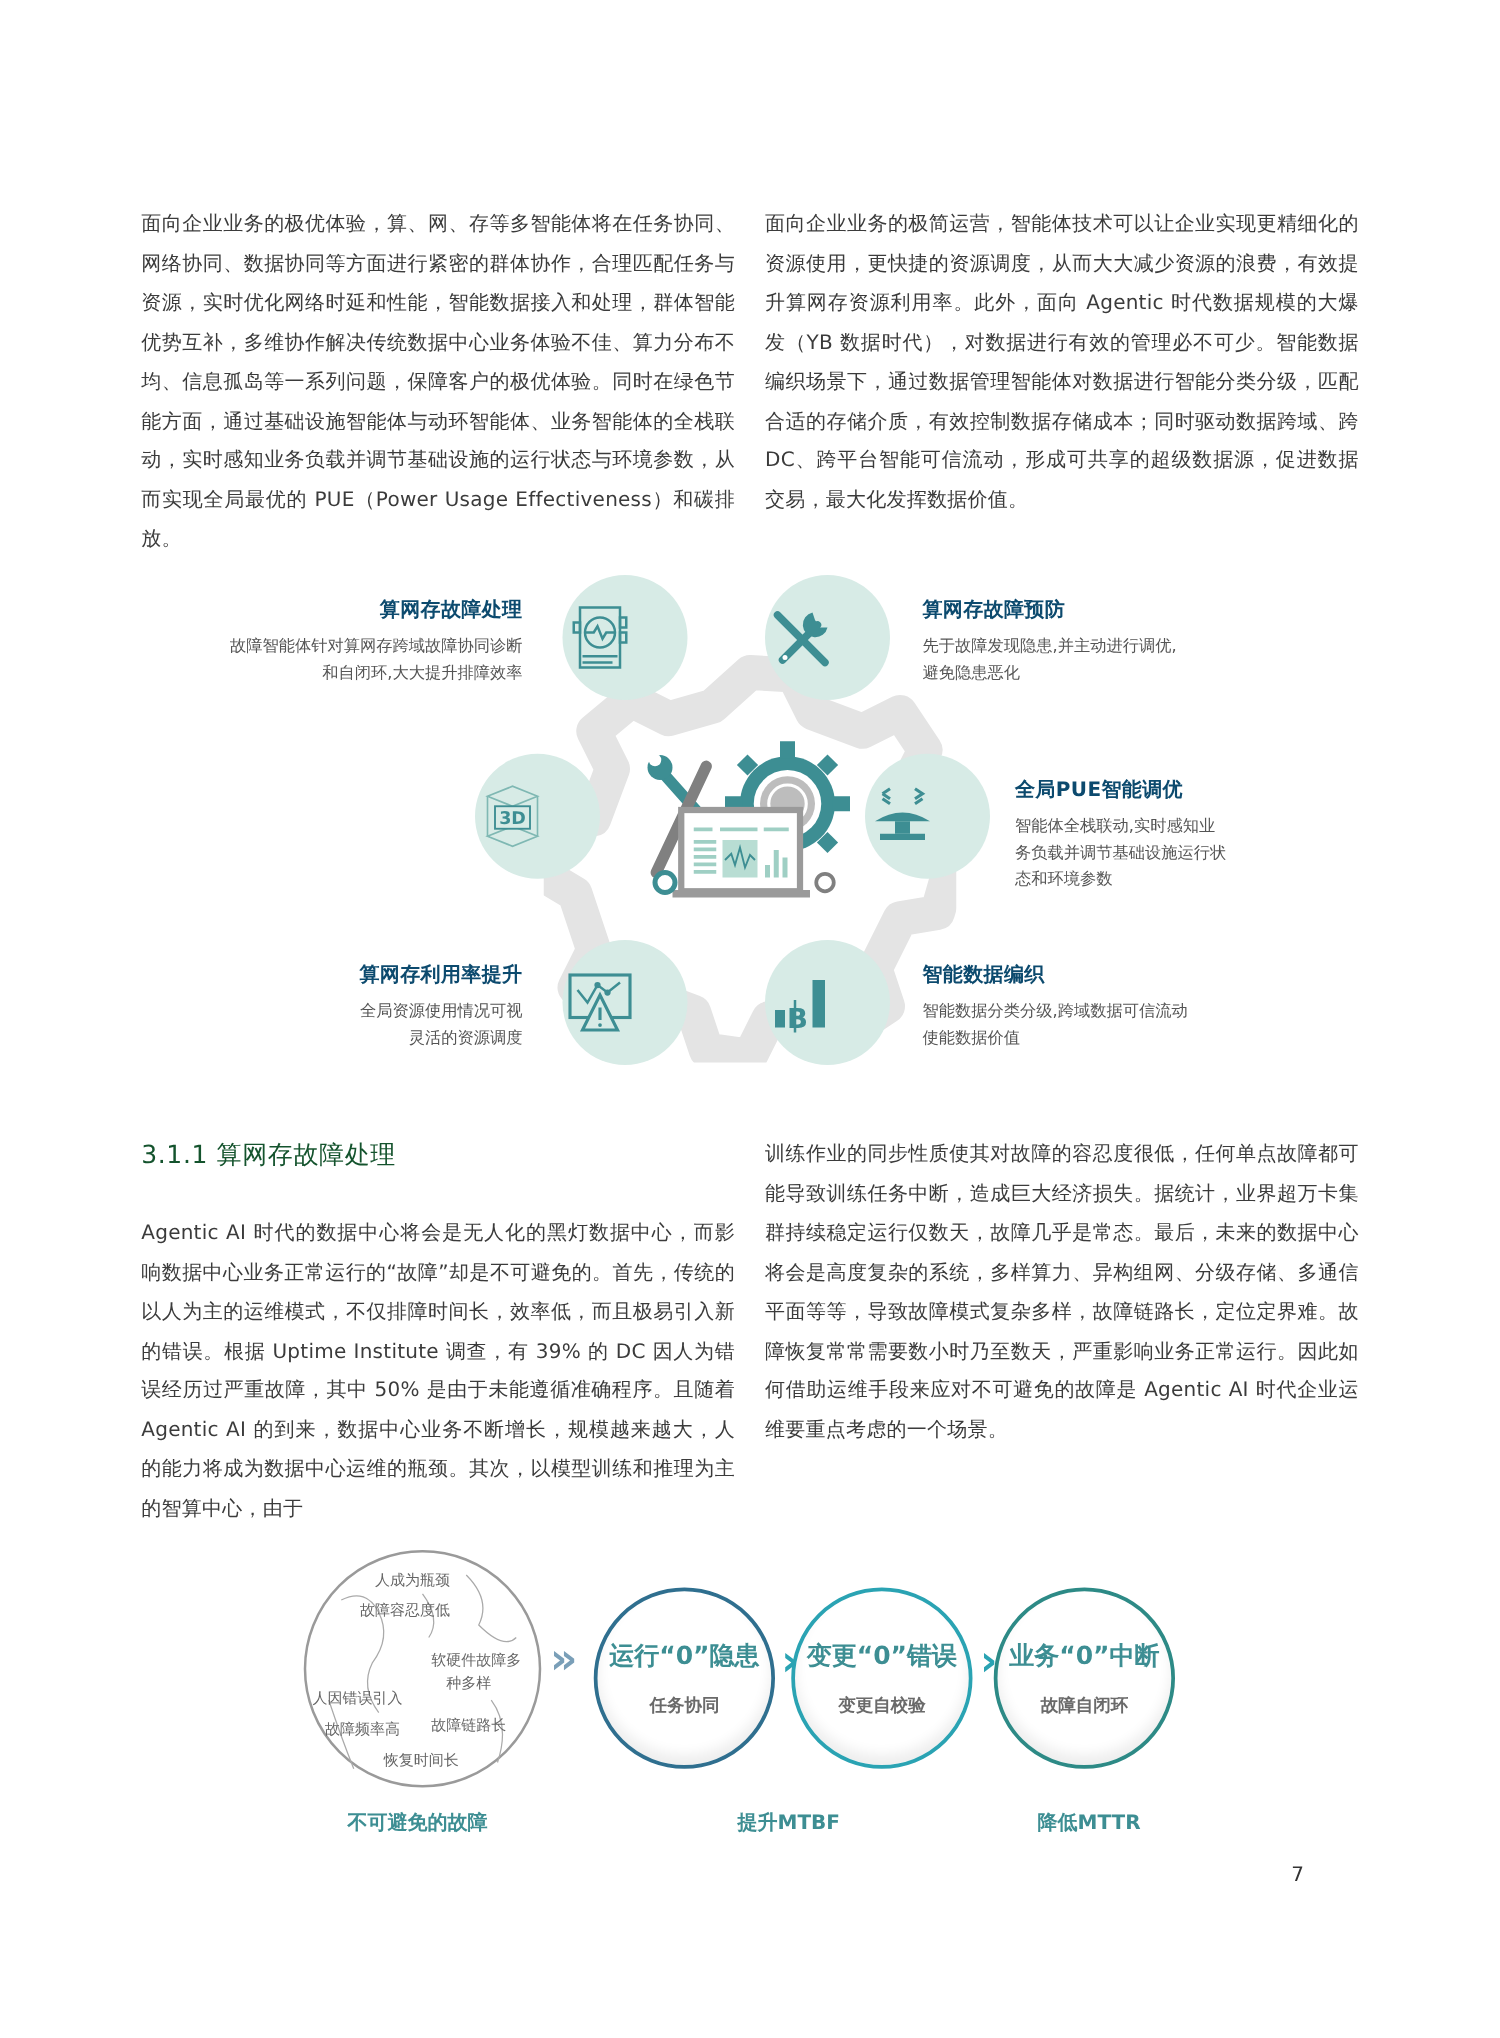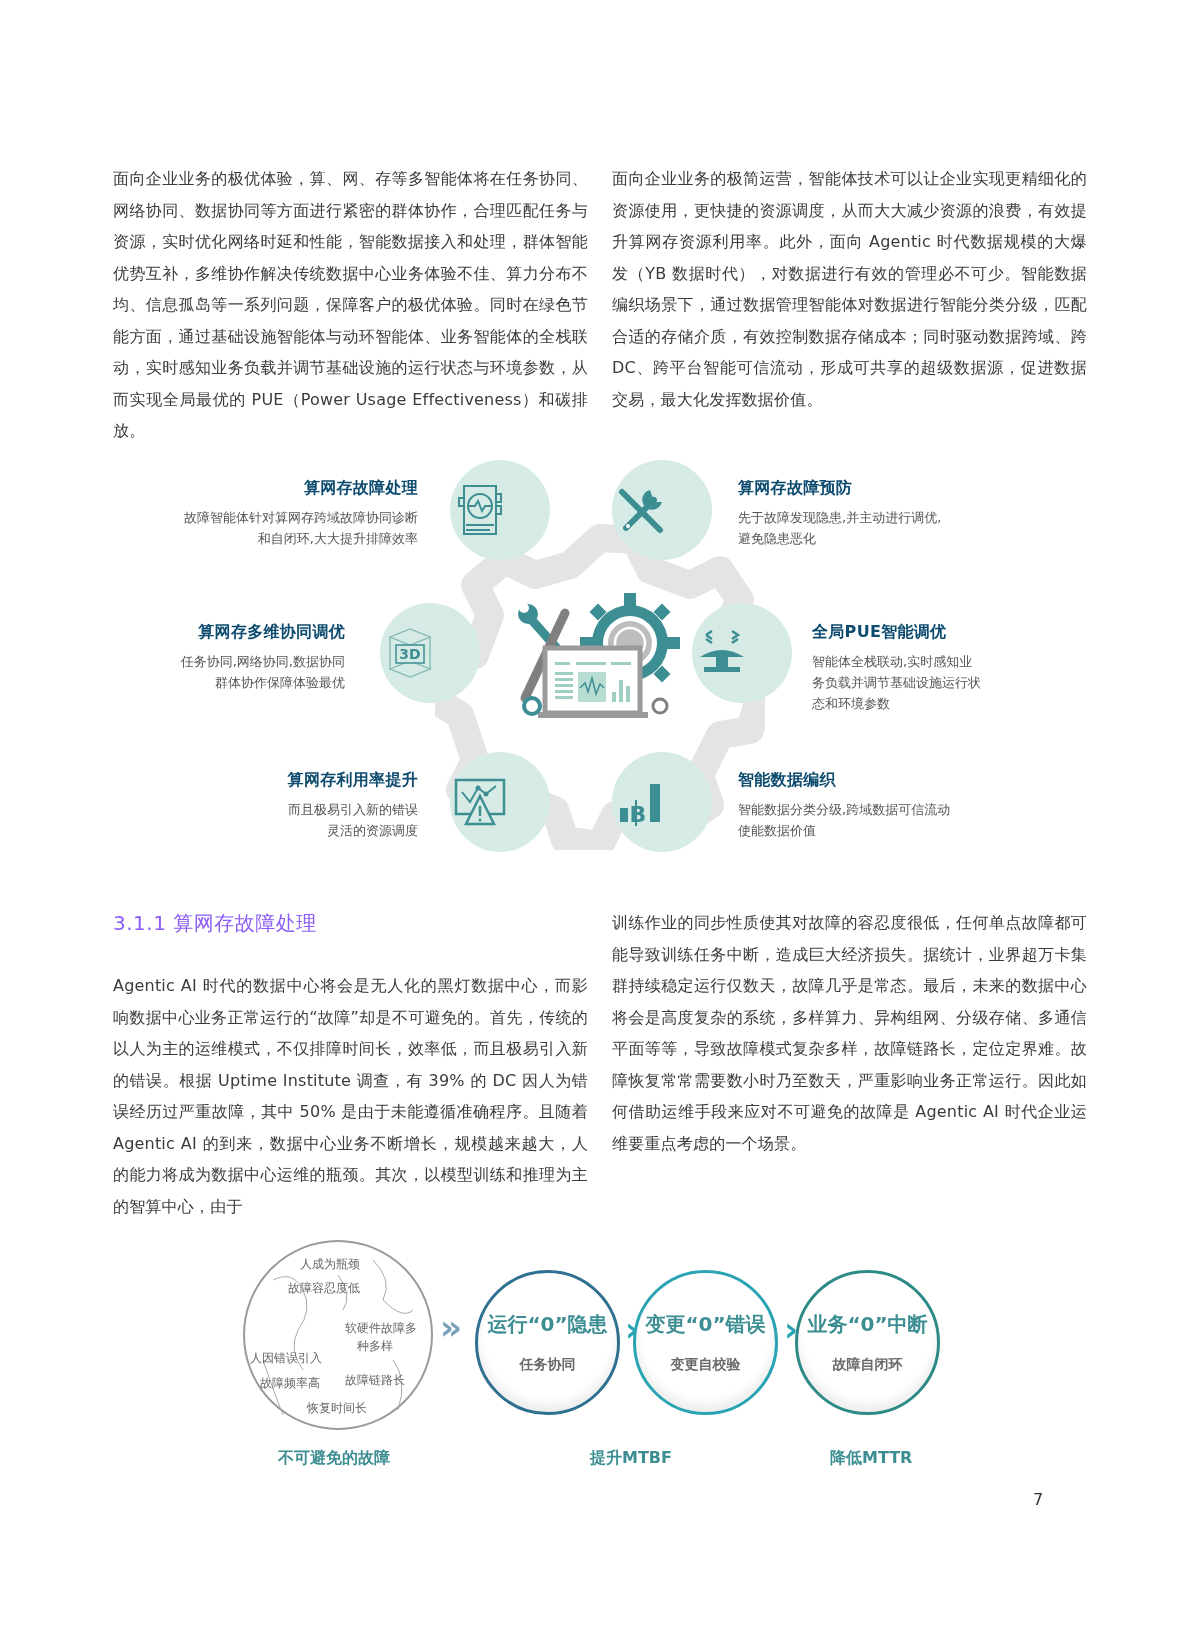--- a/index.html
+++ b/index.html
@@ -5,21 +5,21 @@
   * { box-sizing: border-box; margin: 0; padding: 0; }
   html, body { width: 1200px; height: 1630px; background: #ffffff; overflow: hidden; }
   body { font-family: "DejaVu Sans", "Liberation Sans", sans-serif; color: #3a3a3a; position: relative; }
 
   .col { position: absolute; width: 475px; font-size: 16px; line-height: 31.5px; color: #3b3b3b; text-align: justify; letter-spacing: 0.2px; }
   .col-left-top { left: 113px; top: 163px; }
   .col-right-top { left: 612px; top: 163px; }
   .col-left-bot { left: 113px; top: 970px; }
   .col-right-bot { left: 612px; top: 907px; }
 
-  .section-title { position: absolute; left: 113px; top: 910px; font-size: 20px; color: #8b5cf6; font-weight: normal; letter-spacing: 0.5px; }
+  .section-title { position: absolute; left: 113px; top: 910px; font-size: 20px; color: #14532d; font-weight: normal; letter-spacing: 0.5px; }
 
   
   .diagram { position: absolute; left: 0; top: 470px; width: 1200px; height: 420px; }
   .ring-bg { position: absolute; left: 435px; top: 40px; width: 330px; height: 340px; }
   .node-circle { position: absolute; width: 100px; height: 100px; border-radius: 50%; background: #d7ebe6; display: flex; align-items: center; justify-content: flex-start; }
   .node-circle svg { width: 60px; height: 60px; }
   .node-text { position: absolute; width: 300px; }
   .node-text.left { text-align: right; }
   .node-text.right { text-align: left; }
   .node-title { font-size: 16px; color: #0c4a6e; font-weight: bold; margin-bottom: 8px; letter-spacing: 0.3px; }
@@ -131,25 +131,20 @@
   <div class="node-circle" style="left:380px; top:133px;">
     <svg viewBox="0 0 60 60">
       <path d="M10 14 L30 6 L50 14 L30 22 Z" fill="none" stroke="#7fb8b3" stroke-width="1.3"></path>
       <path d="M10 46 L30 38 L50 46 L30 54 Z" fill="none" stroke="#7fb8b3" stroke-width="1.3"></path>
       <line x1="10" y1="14" x2="10" y2="46" stroke="#7fb8b3" stroke-width="1.3"></line>
       <line x1="50" y1="14" x2="50" y2="46" stroke="#7fb8b3" stroke-width="1.3"></line>
       <rect x="16" y="22" width="28" height="18" fill="#d7ebe6" stroke="#3d8e93" stroke-width="1.5"></rect>
       <text x="30" y="36" text-anchor="middle" font-size="14" font-weight="bold" fill="#3d8e93" font-family="DejaVu Sans, sans-serif">3D</text>
     </svg>
   </div>
-  <div class="node-text left" style="left:45px; top:152px;">
-    <div class="node-title">算网存多维协同调优</div>
-    <div class="node-desc">任务协同,网络协同,数据协同</div>
-    <div class="node-desc">群体协作保障体验最优</div>
-  </div>
 
   <div class="node-circle" style="left:692px; top:133px;">
     <svg viewBox="0 0 60 60">
       <path d="M14 12 L20 8 M14 12 L20 16 M14 16 L20 20" stroke="#3d8e93" stroke-width="2.5" fill="none"></path>
       <path d="M40 8 L46 12 L40 16 M46 16 L40 20" stroke="#3d8e93" stroke-width="2.5" fill="none"></path>
       <path d="M8 34 Q30 20 52 34 Z" fill="#3d8e93"></path>
       <rect x="24" y="34" width="12" height="10" fill="#3d8e93"></rect>
       <rect x="12" y="44" width="36" height="5" fill="#3d8e93"></rect>
     </svg>
   </div>
@@ -166,21 +161,21 @@
       <path d="M12 20 L20 30 L28 16 L36 22 L46 14" fill="none" stroke="#3d8e93" stroke-width="2"></path>
       <circle cx="28" cy="16" r="2.5" fill="#3d8e93"></circle>
         <circle cx="36" cy="22" r="2.5" fill="#3d8e93"></circle>
       <path d="M30 24 L44 52 L16 52 Z" fill="#d7ebe6" stroke="#3d8e93" stroke-width="2.5"></path>
       <line x1="30" y1="34" x2="30" y2="44" stroke="#3d8e93" stroke-width="2.5"></line>
       <circle cx="30" cy="48" r="1.5" fill="#3d8e93"></circle>
     </svg>
   </div>
   <div class="node-text left" style="left:118px; top:300px;">
     <div class="node-title">算网存利用率提升</div>
-    <div class="node-desc">而且极易引入新的错误</div>
+    <div class="node-desc">全局资源使用情况可视</div>
     <div class="node-desc">灵活的资源调度</div>
   </div>
 
   <div class="node-circle" style="left:612px; top:282px;">
     <svg viewBox="0 0 60 60">
       <rect x="8" y="36" width="8" height="14" fill="#3d8e93"></rect>
       <text x="26" y="50" text-anchor="middle" font-size="22" font-weight="bold" fill="#3d8e93" font-family="DejaVu Sans, sans-serif">B</text>
       <line x1="24" y1="28" x2="24" y2="54" stroke="#3d8e93" stroke-width="2"></line>
       <rect x="38" y="12" width="10" height="38" fill="#3d8e93"></rect>
     </svg>

